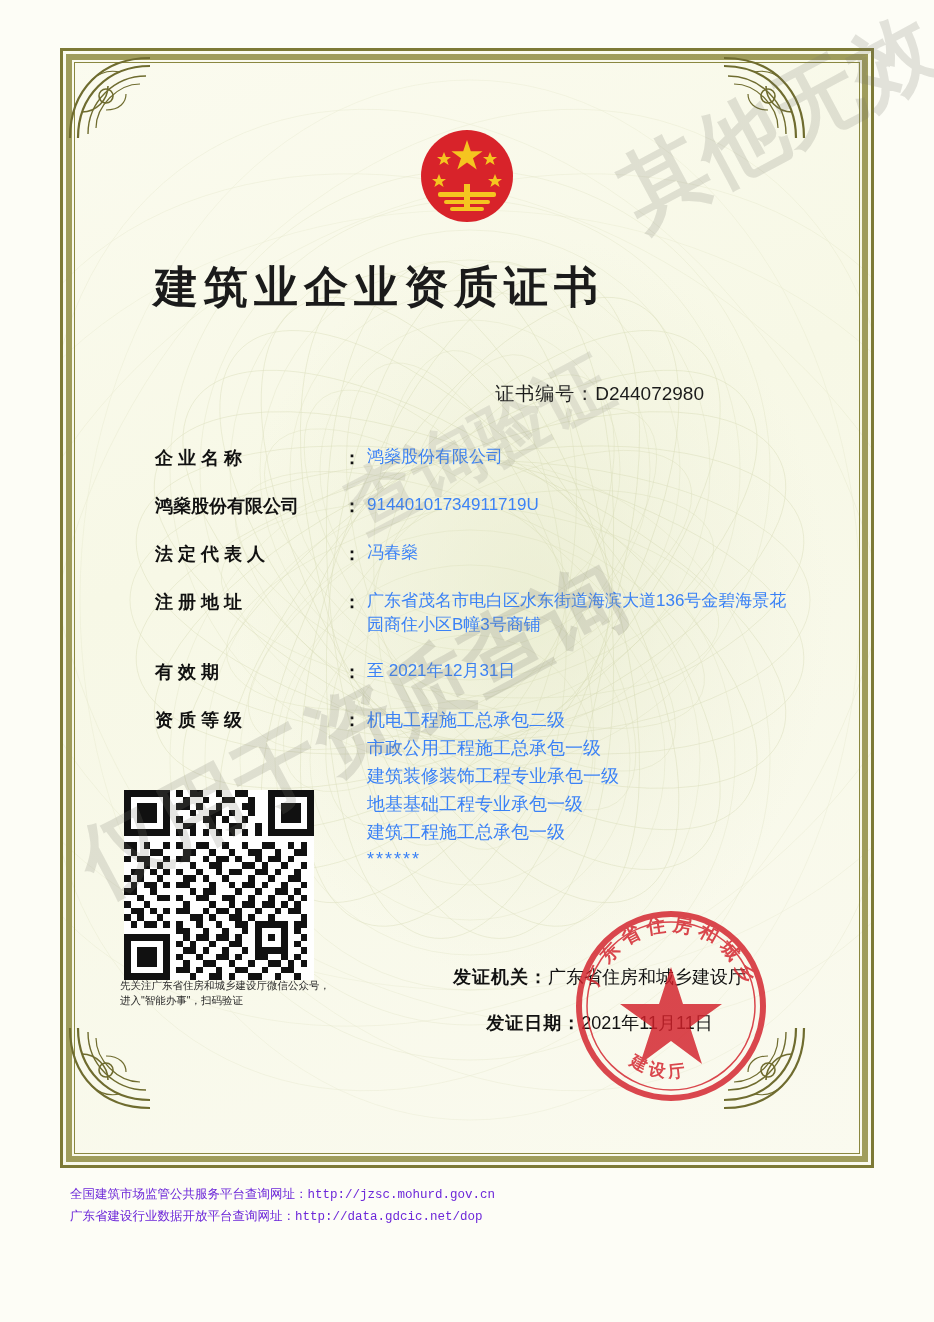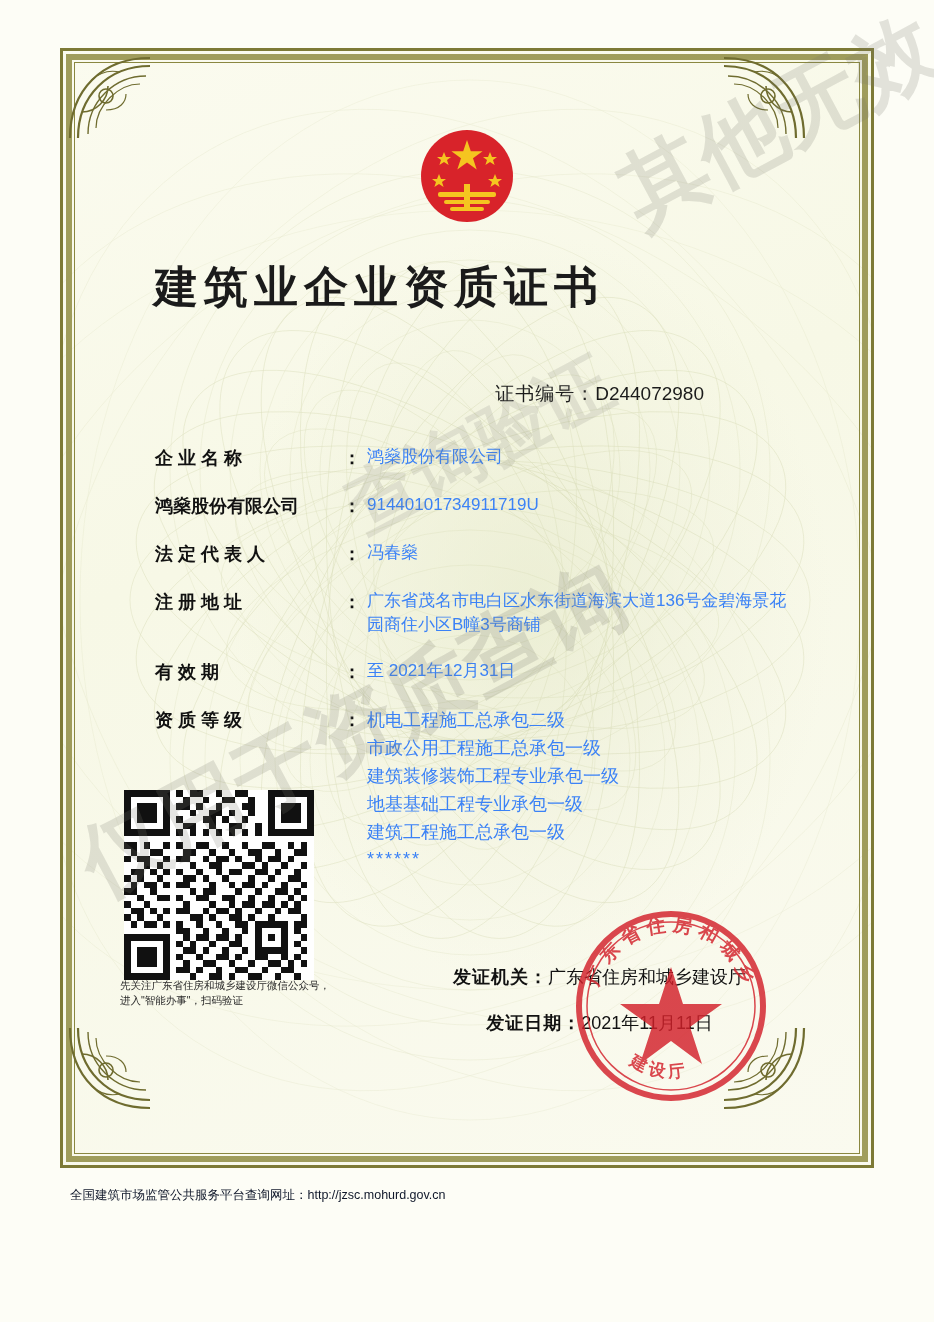--- a/index.html
+++ b/index.html
@@ -157,21 +157,21 @@
     transform:rotate(-28deg);
     transform-origin:left top;
   }
   .wm1{left:600px;top:150px}
   .wm2{left:60px;top:820px}
   .wm3{left:330px;top:470px;font-size:72px;color:rgba(120,120,110,.16)}
 
   
   .footer{
     position:absolute;left:70px;top:1185px;width:700px;
-    font-size:12.5px;color:#0f172a;line-height:1.75;
+    font-size:12.5px;color:#6d28d9;line-height:1.75;font-family:Liberation Mono, monospace;
   }
 </style>
 </head>
 <body>
 
 <div class="page">
 
   <div class="bg-tint"></div>
   <svg class="bg-guilloche" viewBox="0 0 934 1322" xmlns="http://www.w3.org/2000/svg">
     <defs>
@@ -643,15 +643,18 @@
   <div class="watermark">
     <div class="wm-text wm1">其他无效</div>
     <div class="wm-text wm2">仅用于资质查询</div>
     <div class="wm-text wm3">查询验证</div>
   </div>
 
   <div class="footer">
     <div>
       <span>全国建筑市场监管公共服务平台查询网址：</span><span>http://jzsc.mohurd.gov.cn</span>
     </div>
+    <div>
+      <span>广东省建设行业数据开放平台查询网址：</span><span>http://data.gdcic.net/dop</span>
+    </div>
   </div>
 
 </div>
 
 </body></html>

